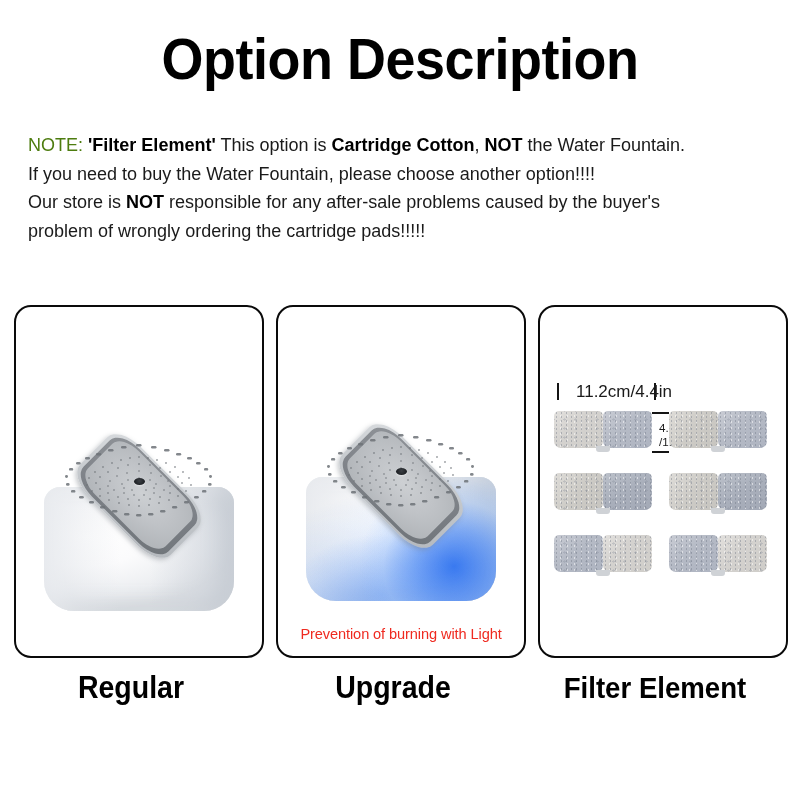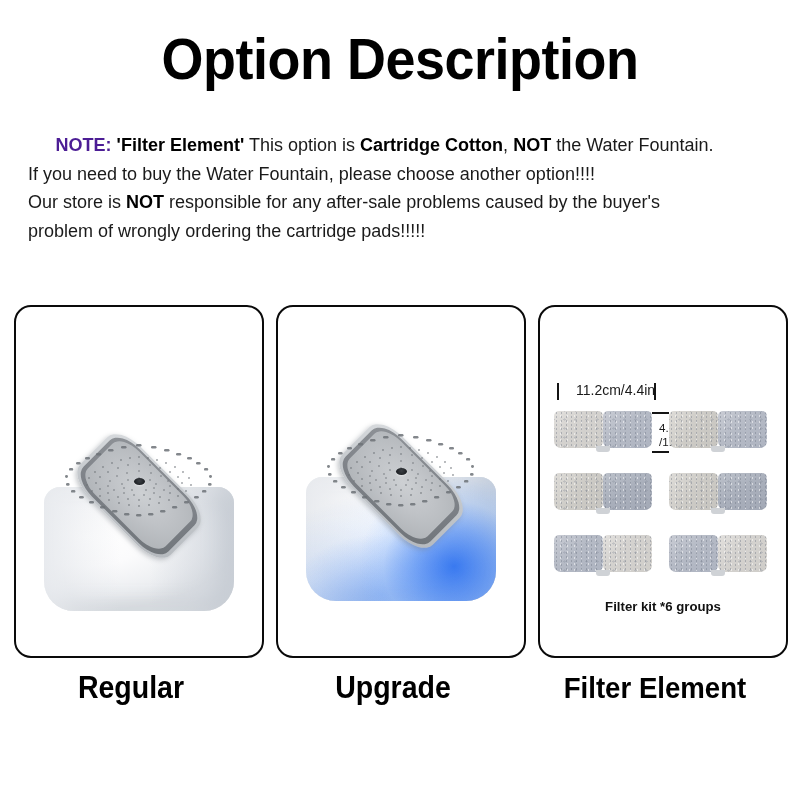--- a/index.html
+++ b/index.html
@@ -41,23 +41,22 @@
     width: 756px;
     font-size: 18.3px;
     line-height: 28.5px;
     color: #1a1a1a;
     font-weight: 400;
     transform: scaleX(0.985);
     transform-origin: left top;
   }
   .note-line { white-space: nowrap; }
   .note-red {
-    color: #4c1d95;
-    font-weight: 700;
-    margin-left: 28px;
+    color: #4d7c0f;
+    font-weight: 400;
   }
   .note-b { font-weight: 700; color: #000; }
 
   
   .panels {
     position: absolute;
     left: 14px;
     top: 305px;
     width: 772px;
     height: 355px;
@@ -268,21 +267,21 @@
       radial-gradient(rgba(255,255,255,0.7) 0.7px, transparent 1px),
       radial-gradient(rgba(130,138,152,0.4) 1.1px, transparent 1.5px);
     background-size: 5px 4px, 7px 6px, 11px 9px;
     background-position: 0 0, 3px 2px, 5px 4px;
   }
 
   .dim-w-label {
     position: absolute;
     left: 22px;
     top: 1px;
-    font-size: 14px;
+    font-size: 17px;
     color: #1a1a1a;
     white-space: nowrap;
     text-align: center;
   }
   .dim-tick {
     position: absolute;
     background: #141414;
   }
   .dim-tick.v { width: 2px; height: 17px; }
   .dim-tick.h { width: 17px; height: 2px; }
@@ -582,20 +581,21 @@
               <circle cx="80" cy="61" r="0.9"></circle>
                 <circle cx="110" cy="61" r="0.9"></circle>
               <circle cx="88" cy="63" r="0.9"></circle>
                 <circle cx="102" cy="63" r="0.9"></circle>
             </g>
           </g>
         </svg>
         <div class="fspout"></div>
       </div>
     </div>
+    <div class="panel-caption-red">Prevention of burning with Light</div>
   </div>
 
   <div class="panel panel-3">
     <div class="filter-area">
 
       <div class="dim-tick v" style="left:3px; top:2px;"></div>
       <div class="dim-tick v" style="left:100px; top:2px;"></div>
       <div class="dim-w-label">11.2cm/4.4in</div>
 
       <div class="dim-tick h" style="left:98px; top:31px;"></div>
@@ -658,21 +658,20 @@
           <div class="lobe l tex-b">
               <div class="speckle"></div>
             </div>
           <div class="lobe r tex-a">
               <div class="speckle"></div>
             </div>
           <div class="tab"></div>
         </div>
       </div>
     </div>
-    <div class="filter-kit-label">Filter kit *6 groups</div>
   </div>
 </div>
 
 <div class="captions">
   <div class="caption caption-1">Regular</div>
   <div class="caption caption-2">Upgrade</div>
   <div class="caption caption-3">Filter Element</div>
 </div>
 
 </body></html>

